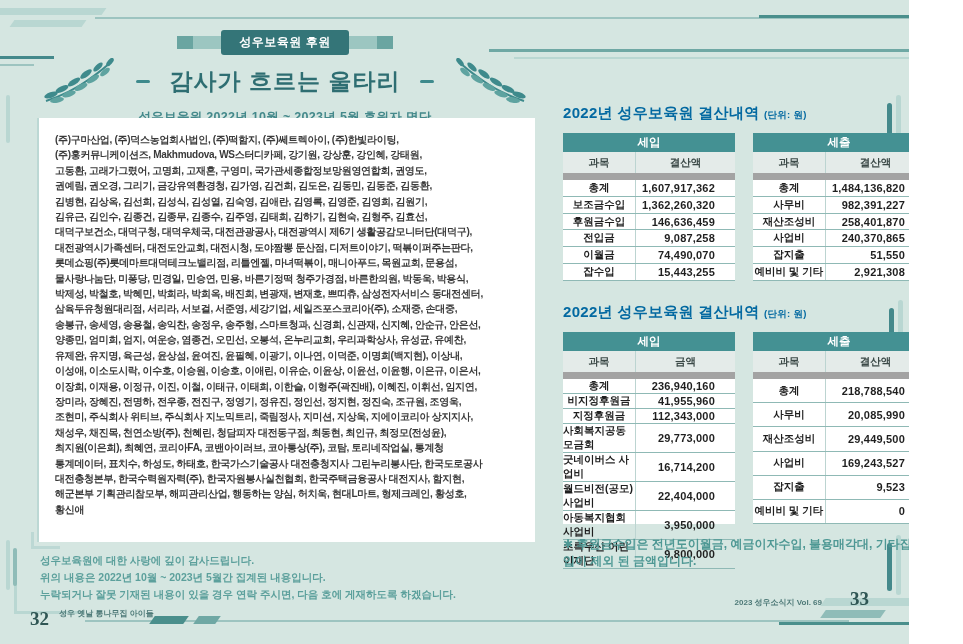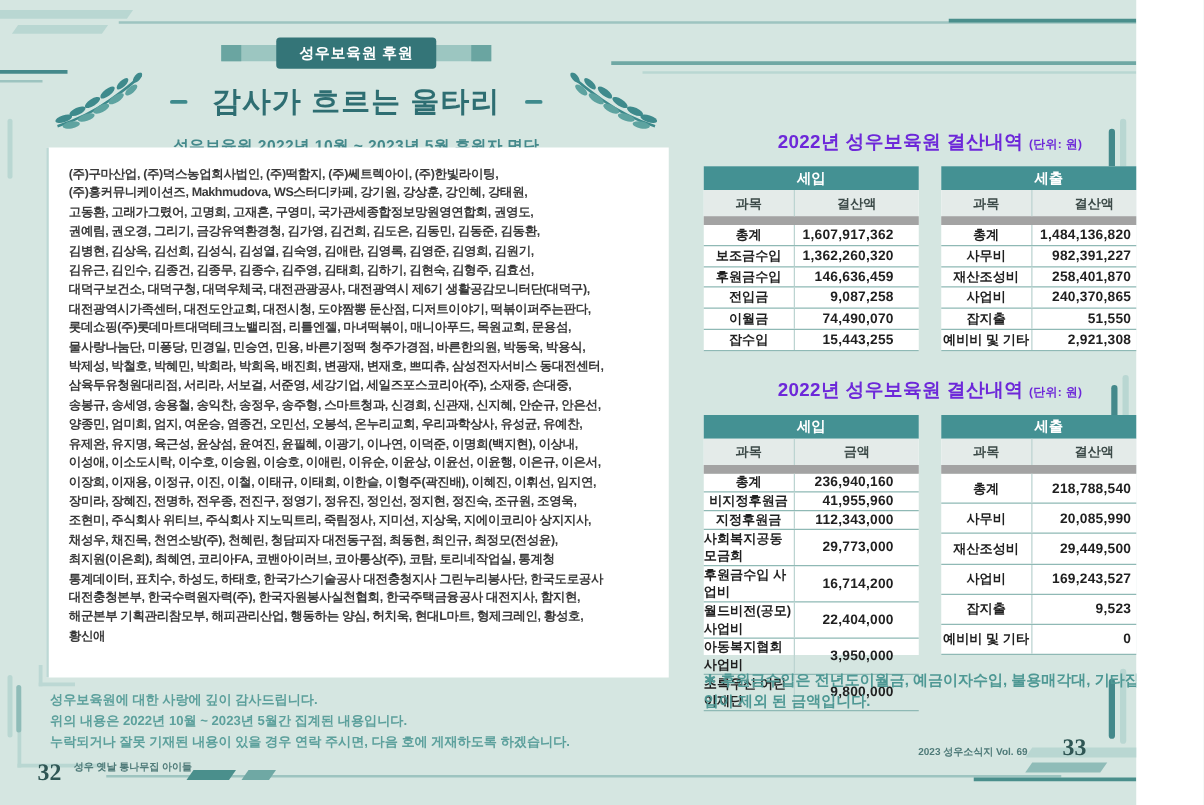--- a/index.html
+++ b/index.html
@@ -26,21 +26,21 @@
     border-left:2px solid #bcd8d4;box-sizing:border-box;padding:14px 10px 0 16px;overflow:hidden;}
   .donor-line{font-size:10px;font-weight:700;color:#3a3a3a;line-height:15.4px;white-space:nowrap;letter-spacing:-0.3px;}
   .donor-corner{position:absolute;left:31px;top:532px;width:26px;height:14px;border-left:3px solid #bcd8d4;border-bottom:3px solid #bcd8d4;}
 
   
   .notes{position:absolute;left:40px;top:552px;}
   .note-line{font-size:10.5px;font-weight:600;color:#5ca09c;line-height:17px;}
 
   
   .right-col{position:absolute;left:563px;top:104px;width:362px;}
-  .tbl-title{text-align:center;font-size:15px;font-weight:800;color:#6d28d9;letter-spacing:.3px;}
+  .tbl-title{font-size:15px;font-weight:800;color:#0369a1;letter-spacing:.3px;}
   .tbl-title .unit{font-size:9.5px;font-weight:700;}
   .pair{display:flex;gap:18px;margin-top:10px;}
   .stable{flex:1;display:flex;flex-direction:column;background:#fff;}
   .pair1 .stable{height:148px;} .pair2 .stable{height:192px;}
   .sec-head{flex:0 0 19px;background:#449193;color:#fff;font-size:11.5px;font-weight:700;display:flex;align-items:center;justify-content:center;}
   .col-head{flex:0 0 21px;display:flex;background:#e4ebe9;border-bottom:7px solid #a3a3a3;}
   .col-head .c{display:flex;align-items:center;justify-content:center;font-size:10.5px;font-weight:700;color:#3c4a48;}
   .tr{flex:1;display:flex;border-bottom:1px solid #8fb9b5;}
   .tr:last-child{border-bottom:1px solid #8fb9b5;}
   .c1{width:42%;border-right:1px solid #bcd4d1;}
@@ -290,21 +290,21 @@
             </div>
           <div class="tr">
               <div class="td k">지정후원금</div>
               <div class="td v">112,343,000</div>
             </div>
           <div class="tr">
               <div class="td k">사회복지공동모금회</div>
               <div class="td v">29,773,000</div>
             </div>
           <div class="tr">
-              <div class="td k">후원금수입 사업비</div>
+              <div class="td k">굿네이버스 사업비</div>
               <div class="td v">16,714,200</div>
             </div>
           <div class="tr">
               <div class="td k">월드비전(공모) 사업비</div>
               <div class="td v">22,404,000</div>
             </div>
           <div class="tr">
               <div class="td k">아동복지협회사업비</div>
               <div class="td v">3,950,000</div>
             </div>

